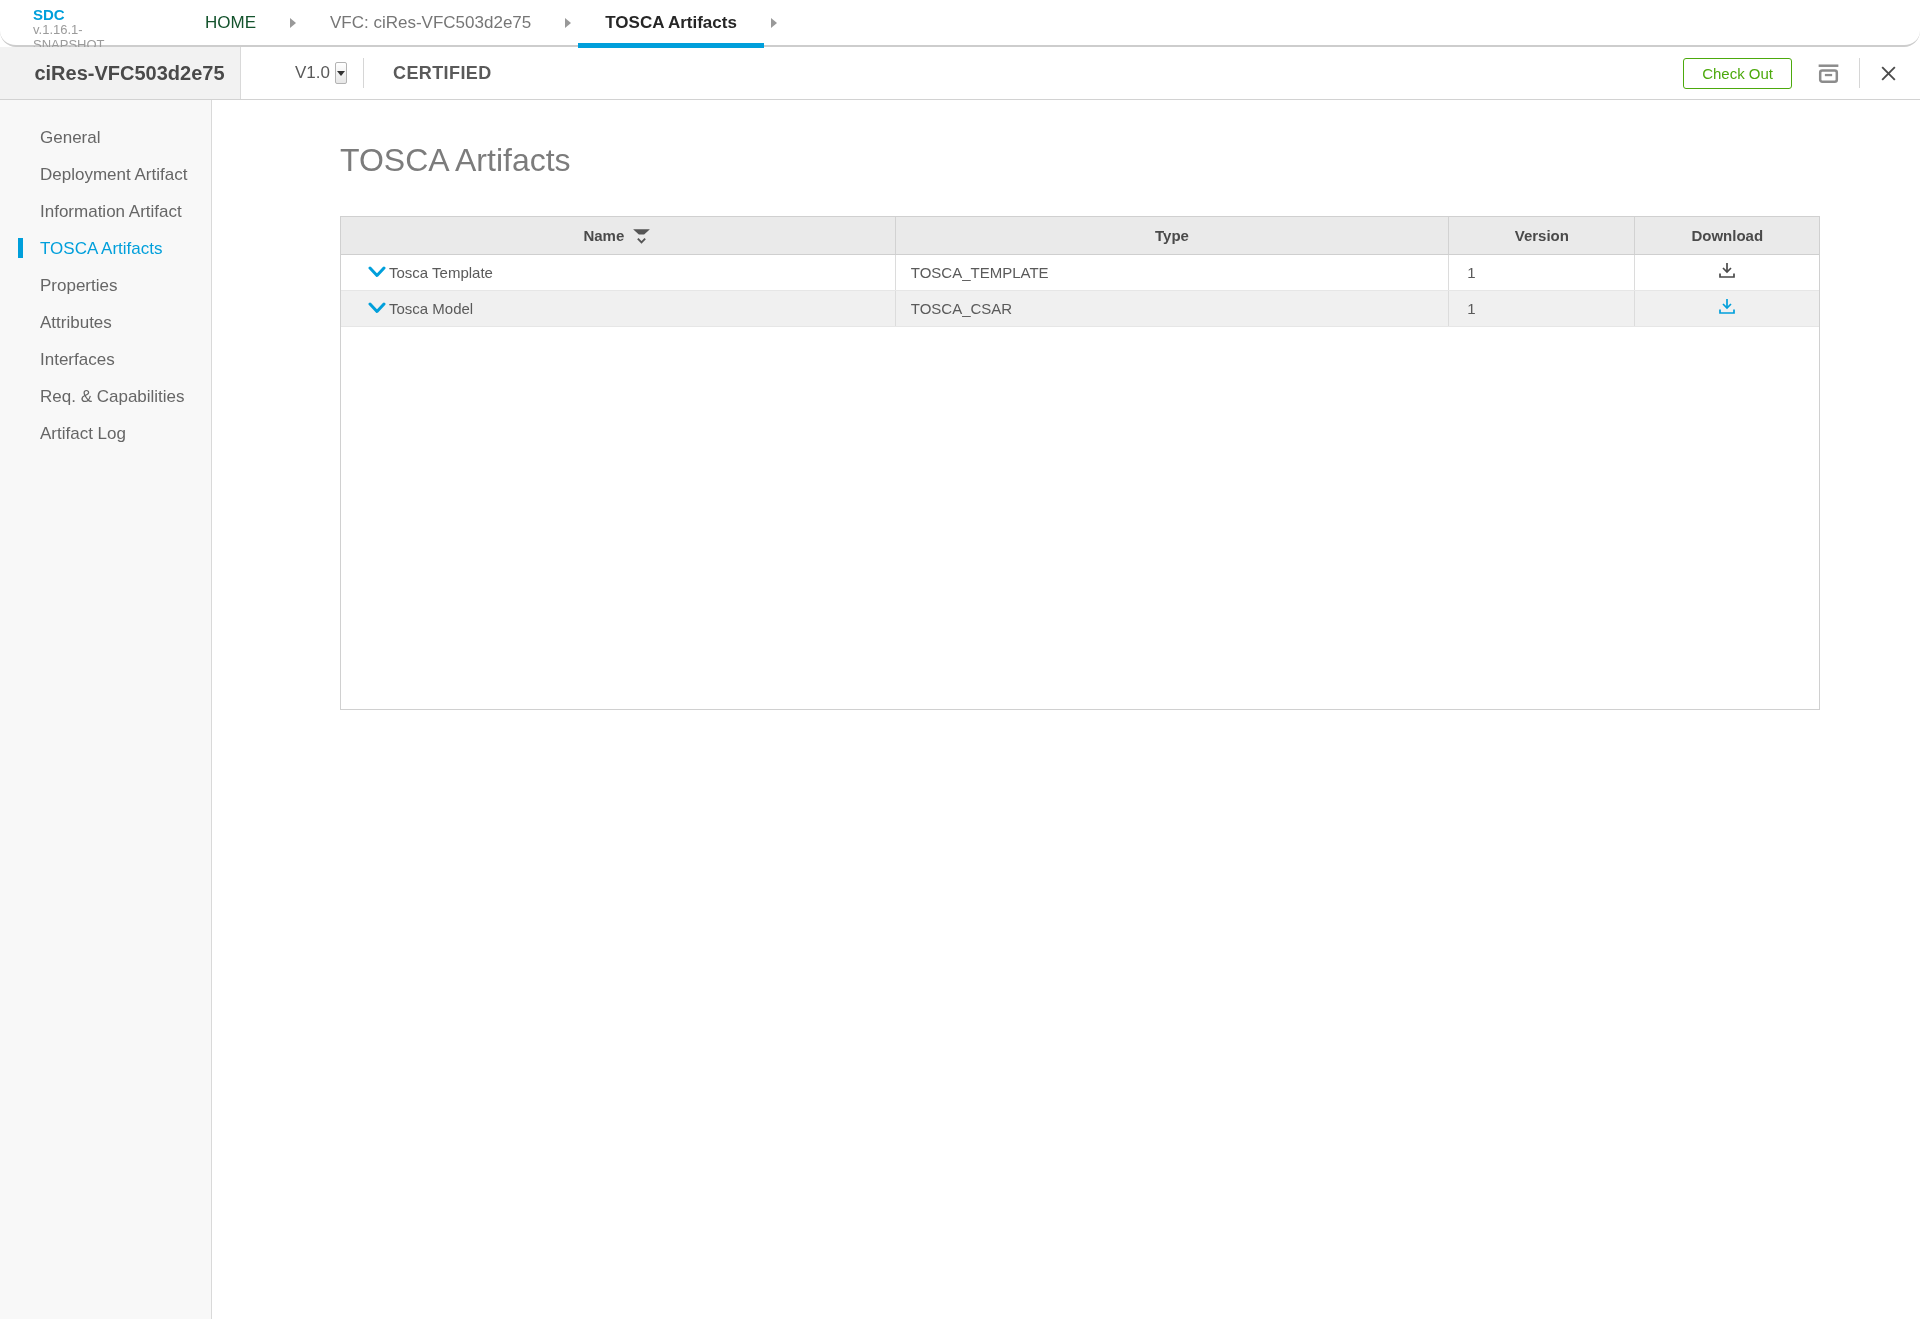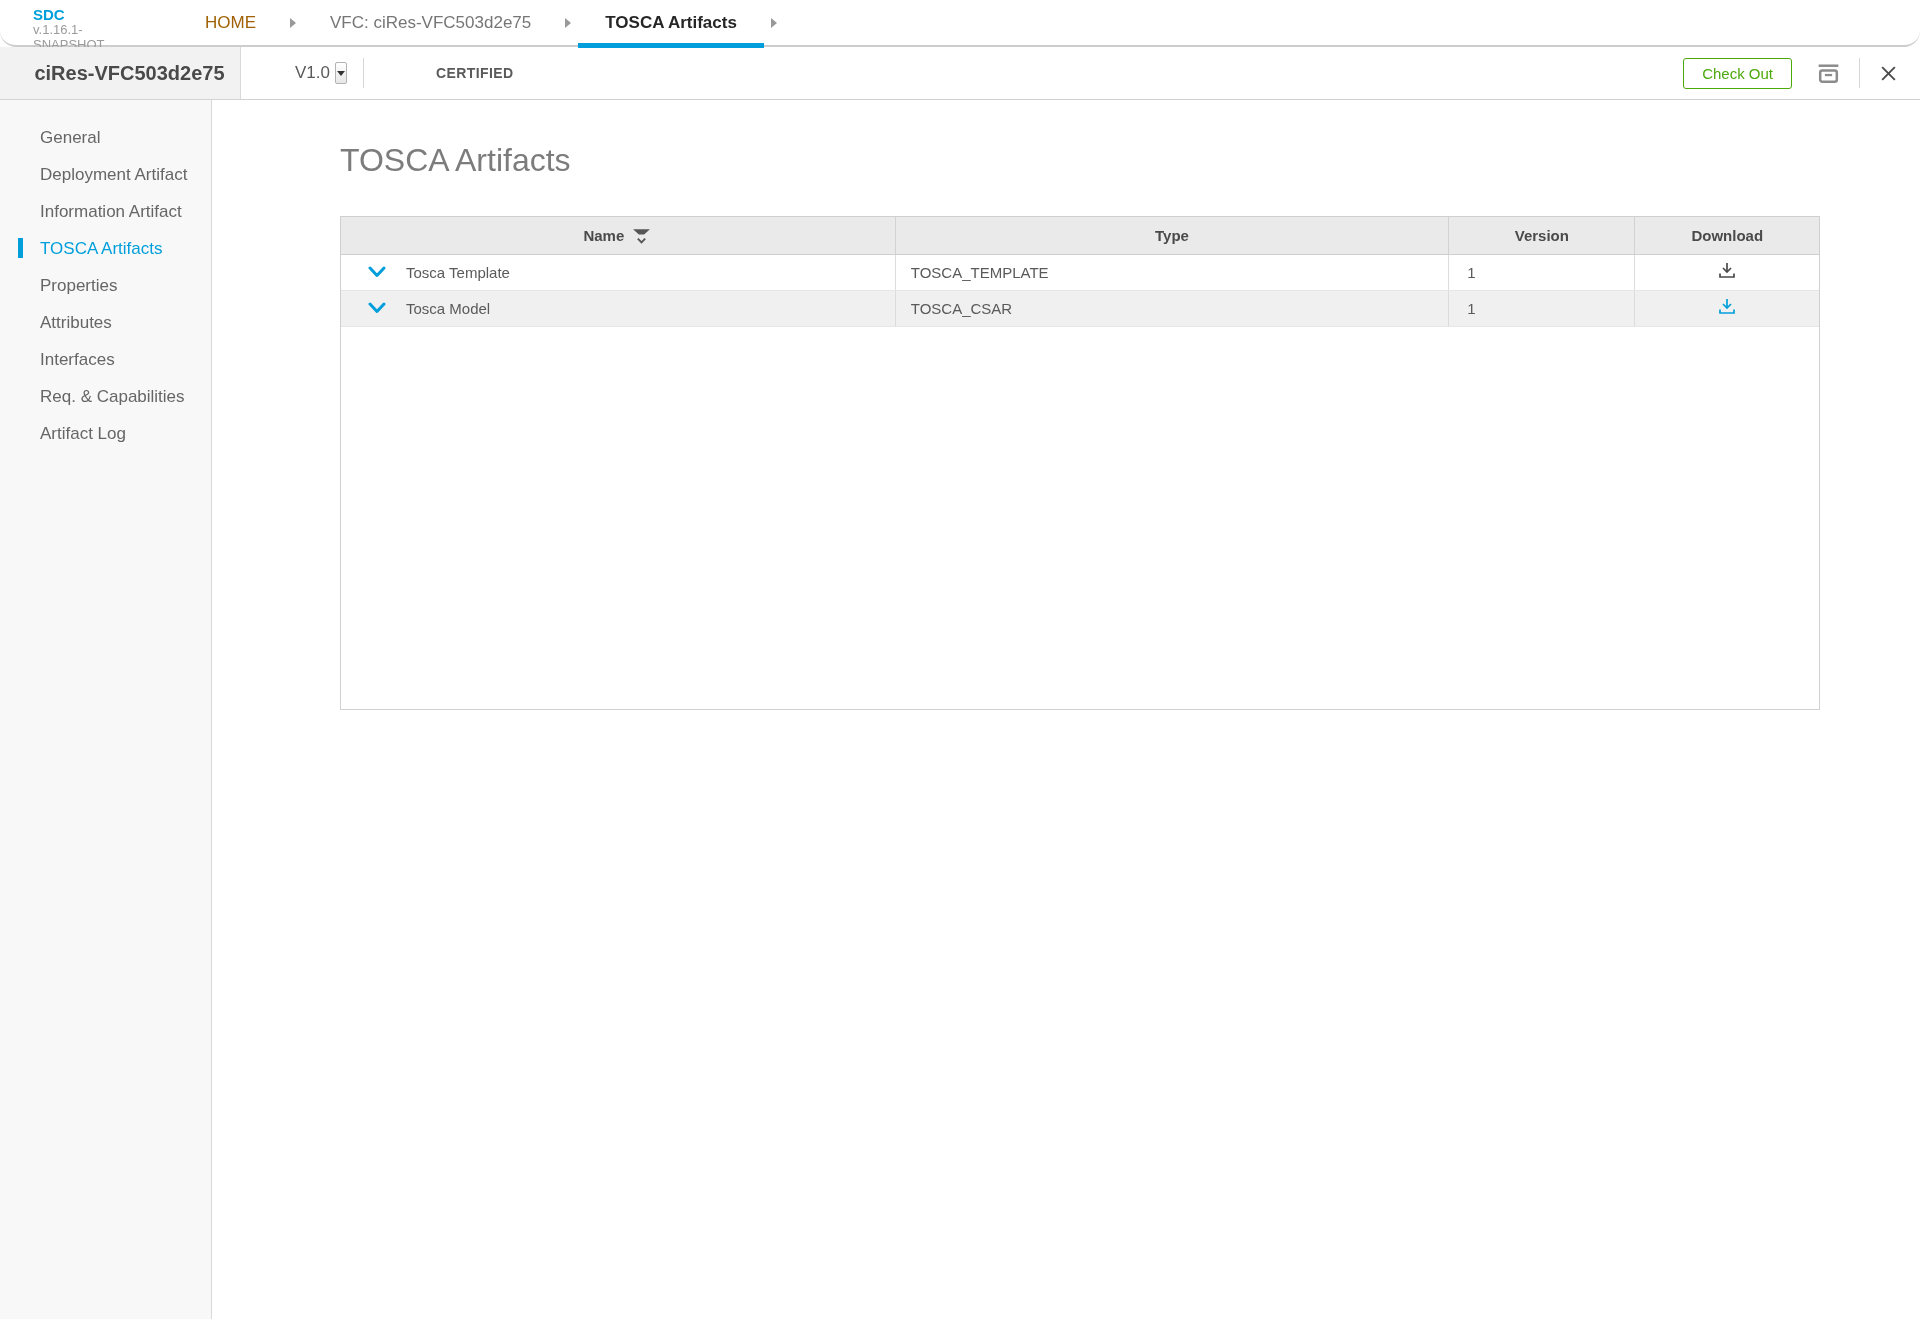--- a/index.html
+++ b/index.html
@@ -9,37 +9,37 @@
     background: #fff; position: relative; overflow: hidden;
     -webkit-font-smoothing: antialiased;
   }
 
   
   .topnav { height:47px; border-bottom:2px solid #cdcdcd; background:#fff; display:flex; align-items:stretch;border-radius:16px; }
   .logo { padding:6px 0 0 33px; width:150px; line-height:1.15; }
   .logo-title { color:#009fdb; font-size:15px; font-weight:700; }
   .logo-sub { color:#9b9b9b; font-size:13px; }
   .tabs { display:flex; align-items:center; margin-left:28px; }
-  .tab { height:47px; display:flex; align-items:center; padding:0 27px; font-size:17px; color:#a16207; position:relative; cursor:pointer; white-space:nowrap; }
+  .tab { height:47px; display:flex; align-items:center; padding:0 27px; font-size:17px; color:#14532d; position:relative; cursor:pointer; white-space:nowrap; }
   .tab.dim { color:#767676; }
   .tab.active { color:#262626; font-weight:700; }
   .tab.active::after { content:""; position:absolute; left:0; right:0; bottom:-2px; height:5px; background:#009fdb; }
   .crumb-arrow { width:0; height:0; border-left:6px solid #999; border-top:5px solid transparent; border-bottom:5px solid transparent; margin:0 7px; }
 
   
   .headerbar { height:53px; border-bottom:1px solid #d2d2d2; display:flex; background:#fff; }
   .header-left { width:241px; background:#f2f2f2; border-right:1px solid #d9d9d9; display:flex; align-items:center; justify-content:center; }
   .comp-title { font-size:20px; font-weight:700; color:#4a4a4a;margin-left:19px; }
   .header-right { flex:1; display:flex; align-items:center; }
   .version-label { margin-left:54px; font-size:17px; color:#5a5a5a; cursor:pointer; }
   .version-spinner { width:12px; height:22px; margin-left:5px; border:1px solid #b3b3b3; border-radius:2px; background:linear-gradient(#ffffff,#e7e7e7); display:flex; align-items:center; justify-content:center; cursor:pointer; }
   .caret-down { width:0; height:0; border-left:4px solid transparent; border-right:4px solid transparent; border-top:5px solid #333; }
   .vdiv { width:1px; height:30px; background:#d6d6d6; }
   .vdiv.d1 { margin-left:16px; }
-  .status-badge { margin-left:72px; font-size:14px; font-weight:700; color:#5a5a5a; letter-spacing:.4px; }
+  .status-badge { margin-left:29px; font-size:18px; font-weight:700; color:#5a5a5a; letter-spacing:.4px; }
   .hspacer { flex:1; }
   .checkout-btn { height:31px; padding:0 18px; background:#fff; border:1px solid #4ca90c; border-radius:3px; color:#4ca90c; font-size:15px; font-family:inherit; cursor:pointer; }
   .icon-btn { display:inline-flex; align-items:center; justify-content:center; cursor:pointer; }
   .print-btn { margin-left:23px; }
   .vdiv.d2 { margin-left:17px; }
   .close-btn { margin-left:19px; margin-right:22px; }
 
   
   .sidebar { position:absolute; left:0; top:100px; bottom:0; width:212px; background:#f8f8f8; border-right:1px solid #d9d9d9; }
   .menu { list-style:none; padding-top:19px; }
@@ -52,21 +52,21 @@
   .page-title { margin:42px 0 0 99px; font-size:32px; font-weight:300; color:#7c7c7c; }
   .table-box { margin:37px 0 0 99px; width:1480px; height:494px; border:1px solid #d0d0d0; background:#fff; }
   table { width:100%; border-collapse:collapse; table-layout:fixed; }
   col.c-name { width:37.5%; } col.c-type { width:37.45%; } col.c-version { width:12.6%; } col.c-download { width:12.45%; }
   thead th { height:37px; background:#eaeaea; font-size:15px; font-weight:700; color:#4a4a4a; text-align:center; border-right:1px solid #d2d2d2; border-bottom:1px solid #cfcfcf; }
   thead th:last-child { border-right:none; }
   .th-inner { display:inline-flex; align-items:center; gap:7px; }
   tbody td { height:36px; font-size:15px; color:#5a5a5a; border-right:1px solid #dcdcdc; border-bottom:1px solid #e6e6e6; background:#fff; }
   tbody td:last-child { border-right:none; }
   tbody tr.alt td { background:#f0f0f0; }
-  .name-inner { display:flex; align-items:center; padding-left:27px; gap:20px; }
+  .name-inner { display:flex; align-items:center; padding-left:27px; gap:3px; }
   .chev { display:inline-flex; cursor:pointer; }
   .type-cell { padding-left:15px; }
   .version-cell { padding-left:18px; }
   .dl-cell { text-align:center; }
   .dl { cursor:pointer; }
   .dl-dark { stroke:#4a4a4a; }
   .dl-blue { stroke:#009fdb; }
 </style>
 </head>
 <body>

